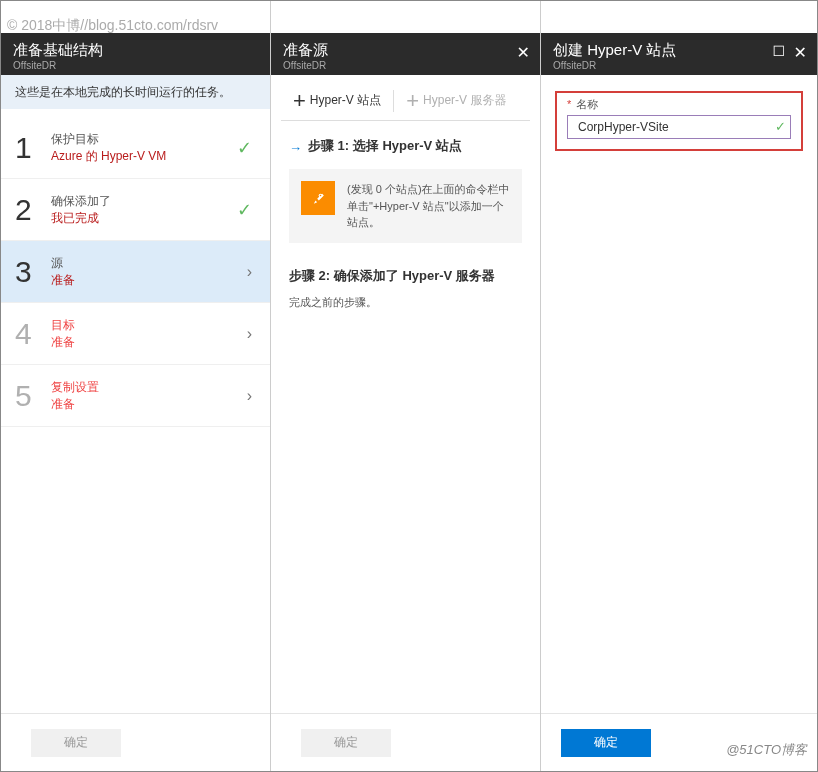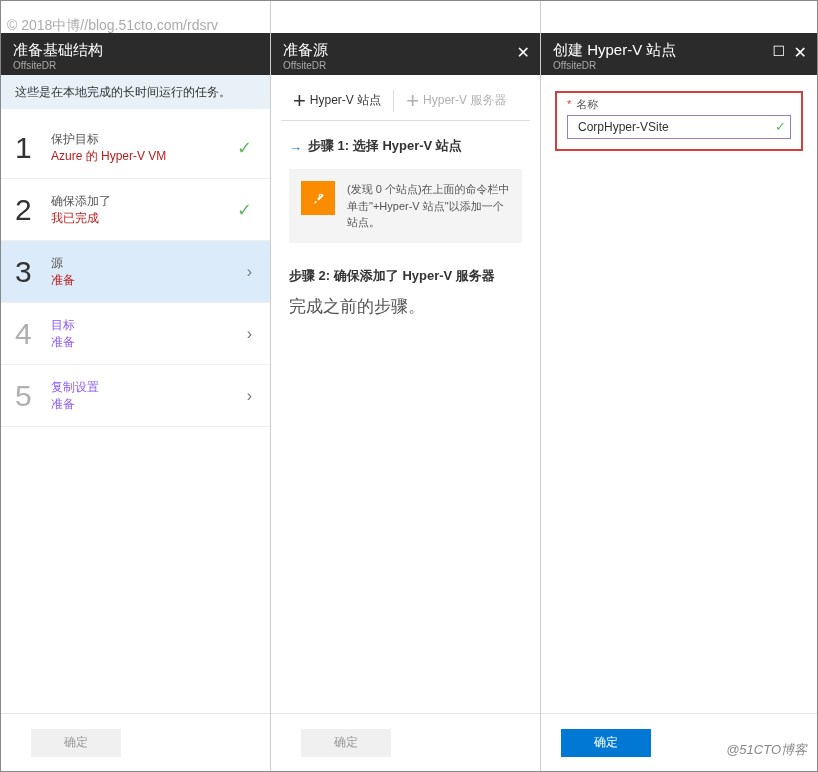--- a/index.html
+++ b/index.html
@@ -23,40 +23,40 @@
 
     .note { background: #e8f0f8; height: 34px; font-size: 12px; color: #333; padding: 8px 14px; display: flex; align-items: center; }
     .steps { padding-top: 8px; }
     .step { display: flex; align-items: center; height: 62px; border-bottom: 1px solid #efefef; padding-left: 14px; cursor: pointer; position: relative; }
     .step.active { background: #dcebf9; }
     .step-num { font-size: 30px; font-weight: 300; color: #333; width: 36px; }
     .step.dim .step-num, .step.dim .step-lbls { color: #b0b0b0; }
     .step-lbls { display: flex; flex-direction: column; font-size: 12px; line-height: 1.4; }
     .step-lbl1 { color: #555; }
     .step-lbl2 { color: #b91c1c; }
-    .step.dim .step-lbl1, .step.dim .step-lbl2 { color: #8b5cf6; }
+    .step.dim .step-lbl1, .step.dim .step-lbl2 { color: #ef4444; }
     .chk { position: absolute; right: 18px; color: #5fb85f; font-size: 18px; }
     .chev { position: absolute; right: 18px; color: #777; font-size: 16px; }
 
     .tabs { display: flex; align-items: center; height: 40px; border-bottom: 1px solid #ddd; margin: 6px 10px 16px 10px; }
     .tab { display: flex; align-items: center; font-size: 12px; padding: 0 12px; height: 100%; cursor: pointer; }
     .tab.active { color: #333; }
     .tab.inactive { color: #b0b0b0; }
     .tab-sep { width: 1px; height: 22px; background: #ddd; }
     .plus { font-size: 22px; font-weight: 300; margin-right: 4px; }
 
     .seg { padding: 0 18px; }
     .seg-title { display: flex; align-items: center; font-size: 13px; font-weight: 600; color: #333; margin-bottom: 14px; }
     .seg-title .arrow { color: #0078d4; margin-right: 6px; font-size: 13px; }
     .info-box { display: flex; background: #f4f4f4; padding: 12px; margin-bottom: 24px; }
     .info-icon { width: 34px; height: 34px; background: #fb8c00; display: flex; align-items: center; justify-content: center; margin-right: 12px; flex-shrink: 0; }
     .info-icon svg { fill: #fff; }
     .info-text { font-size: 11px; color: #555; line-height: 1.5; }
     .seg2-title { font-size: 13px; font-weight: 600; color: #333; margin: 0 18px 10px 18px; }
-    .seg2-body { font-size: 17px; color: #555; margin: 0 18px; }
+    .seg2-body { font-size: 11px; color: #555; margin: 0 18px; }
 
     .form { padding: 16px 14px; position: relative; }
     .field-box { border: 2px solid #d43f3a; padding: 4px 10px 10px 10px; }
     .field-lbl { font-size: 11px; color: #555; margin-bottom: 3px; }
     .req { color: #d43f3a; margin-right: 2px; }
     .input-wrap { position: relative; }
     .txt-input { width: 100%; border: 1px solid #9a7db8; font-size: 12px; padding: 4px 22px 4px 10px; height: 24px; color: #333; }
     .input-chk { position: absolute; right: 5px; top: 4px; color: #5fb85f; font-size: 13px; }
 
     .wm1 { position: absolute; top: 16px; left: 6px; font-size: 14px; color: rgba(100,100,100,0.55); z-index: 50; pointer-events: none; font-family: Arial; }

